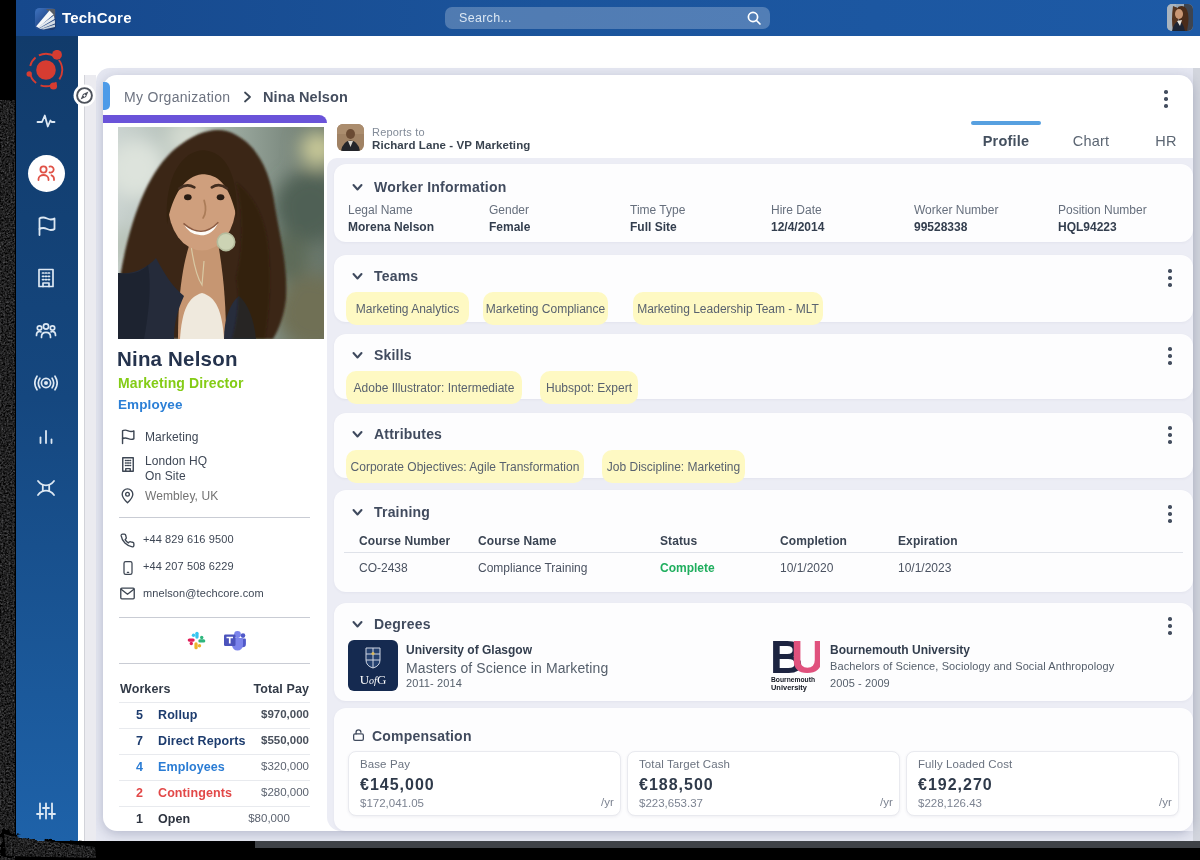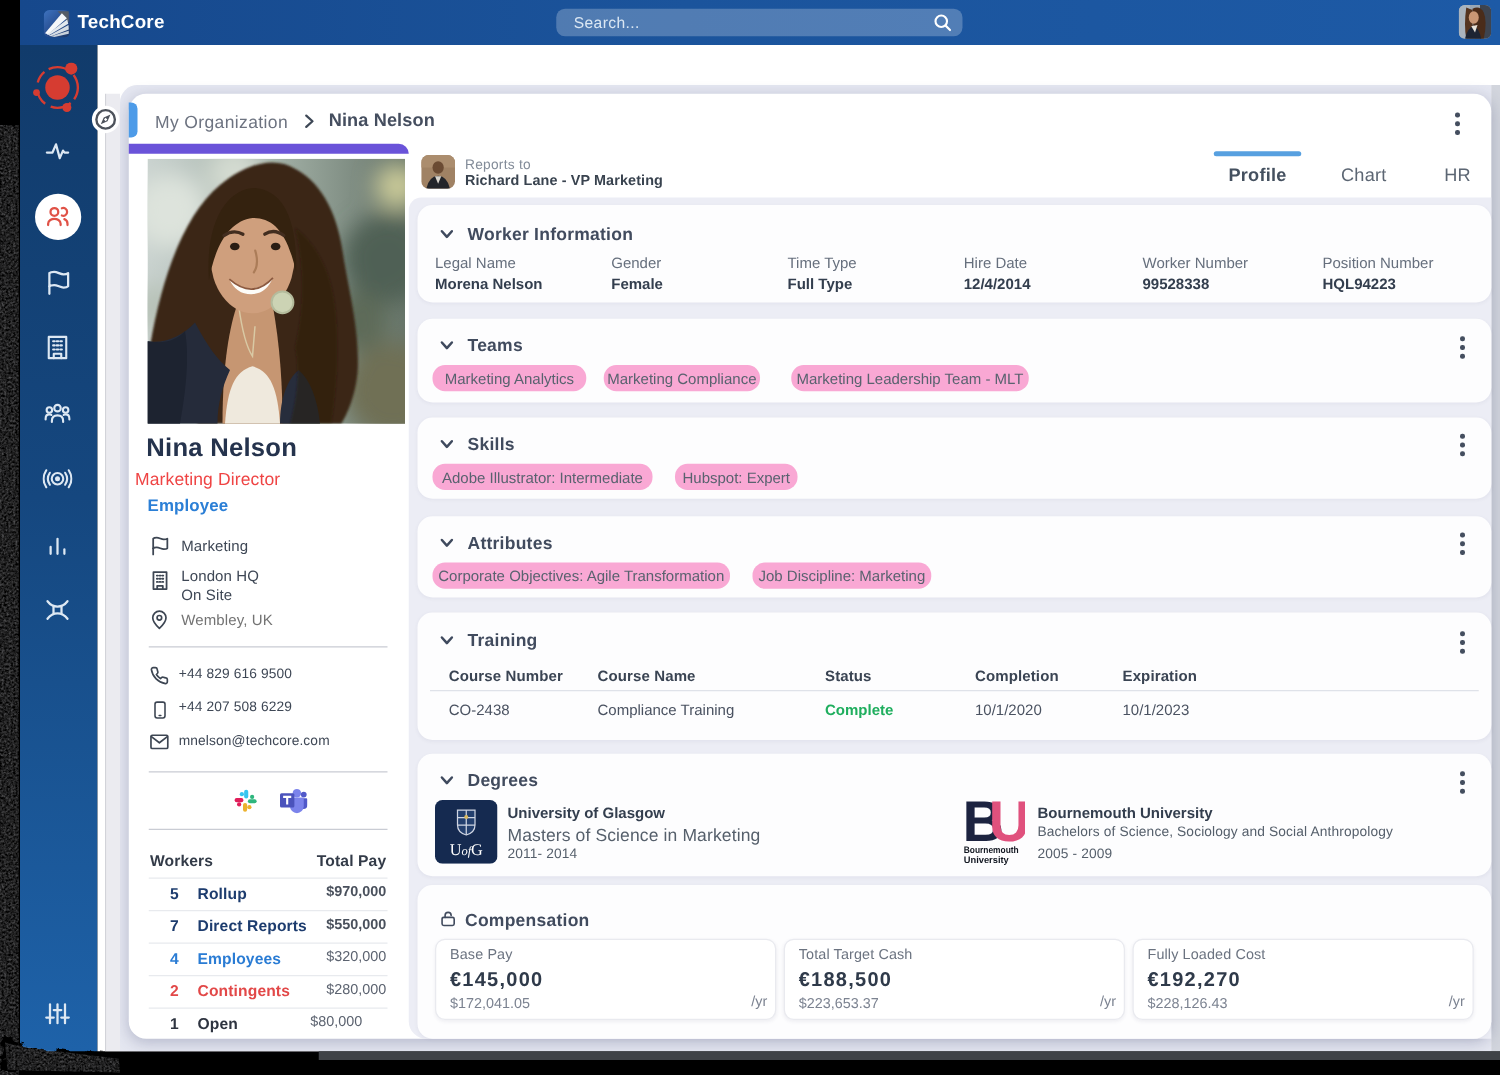--- a/index.html
+++ b/index.html
@@ -13,21 +13,21 @@
 #content { left:78px; top:36px; width:1122px; height:805px; background:#ffffff; }
 #lavband { left:96px; top:68px; width:1097px; height:773px; background:#e5e7f1; border-radius:14px 0 0 0; }
 #scrollstrip { left:1193px; top:68px; width:7px; height:773px; background:#d2d5dd; }
 #maincard { left:103px; top:75px; width:1090px; height:756px; background:#fff; border-radius:14px; box-shadow:0 3px 12px rgba(60,70,110,.28); }
 #grayinset { left:327px; top:158px; width:866px; height:673px; background:#ecedf5; border-radius:10px 0 0 14px; }
 #botband { left:255px; top:841px; width:945px; height:7px; background:#3f4247; }
 .card { position:absolute; left:334px; width:859px; background:#fdfdfe; border-radius:12px; box-shadow:0 1px 3px rgba(50,60,100,.05); }
 .sectitle { position:absolute; font-size:14px; font-weight:bold; color:#414b5e; letter-spacing:.2px; }
 .kebab { position:absolute; width:4px; }
 .kebab i { display:block; width:3.5px; height:3.5px; border-radius:50%; background:#444e5f; margin-bottom:3.5px; }
-.pill { position:absolute; height:21px; background:#f9a8d4; border-radius:10px; color:#59626f; font-size:12px;
+.pill { position:absolute; height:33px; background:#fef9c3; border-radius:10px; color:#59626f; font-size:12px;
   display:flex; align-items:center; justify-content:center; white-space:nowrap; }
 .lbl { position:absolute; font-size:12px; color:#666f7d; white-space:nowrap; }
 .val { position:absolute; font-size:12px; font-weight:bold; color:#333e4e; white-space:nowrap; }
 .chev { position:absolute; width:13px; height:13px; }
 </style>
 </head>
 <body>
 <div id="topbar" class="abs"></div>
 <div id="sidebar" class="abs"></div>
 <div id="content" class="abs"></div>
@@ -241,21 +241,21 @@
   <ellipse cx="101" cy="71" rx="3.5" ry="2.8" fill="#2a1d14"></ellipse>
   <path d="M86,74 q3,10 -1,16" stroke="#ab7c58" stroke-width="1.6" fill="none" stroke-linecap="round"></path>
   <path d="M67,95 Q84,109 99,94 Q94,106 83,106 Q72,106 67,95 Z" fill="#fdfcf8"></path>
   <path d="M67,95 Q84,110 99,94" stroke="#8c5a40" stroke-width="1.3" fill="none"></path>
   <circle cx="106" cy="112" r="8" fill="#ccd3b4"></circle>
   <circle cx="106" cy="112" r="8" fill="none" stroke="#b4bb9c" stroke-width="1.5"></circle>
   </g>
   <path d="M118,55 C140,72 149,98 151,128 C153,160 151,186 147,212 L114,212 C120,190 122,168 118,151 C125,123 126,86 118,55 Z" fill="#2a1b0e66" filter="url(#blur1)"></path>
 </svg>
 <div class="abs" style="left:117px;top:347px;font-size:20.5px;font-weight:bold;color:#25334d;letter-spacing:.2px">Nina Nelson</div>
-<div class="abs" style="left:108px;top:375px;font-size:14px;font-weight:normal;color:#ef4444;letter-spacing:.1px">Marketing Director</div>
+<div class="abs" style="left:118px;top:375px;font-size:14px;font-weight:bold;color:#84cc16;letter-spacing:.1px">Marketing Director</div>
 <div class="abs" style="left:118px;top:397px;font-size:13.5px;font-weight:bold;color:#2b7fd6;letter-spacing:.1px">Employee</div>
 
 <svg class="abs" style="left:119px;top:428px" width="17" height="17" viewBox="0 0 24 24" fill="none" stroke="#3d4653" stroke-width="2" stroke-linecap="round" stroke-linejoin="round">
   <path d="M5,15 s1,-1 4,-1 5,2 8,2 4,-1 4,-1 V4 s-1,1 -4,1 -5,-2 -8,-2 -4,1 -4,1 z"></path>
     <line x1="5" y1="22" x2="5" y2="15"></line>
 </svg>
 <div class="abs" style="left:145px;top:430px;font-size:12px;color:#3e4755;letter-spacing:.1px">Marketing</div>
 <svg class="abs" style="left:119px;top:455px" width="18" height="19" viewBox="0 0 24 24" fill="none" stroke="#3d4653" stroke-width="1.9" stroke-linecap="round" stroke-linejoin="round">
   <rect x="5" y="3" width="14" height="18"></rect>
   <path d="M9,21 v-3.5 h6 v3.5"></path>
@@ -334,21 +334,21 @@
 <div class="card" style="top:164px;height:78px"></div>
 <svg class="chev" style="left:351px;top:181px" viewBox="0 0 13 13" fill="none" stroke="#3f4a5e" stroke-width="2" stroke-linecap="round" stroke-linejoin="round">
     <path d="M2.5,4 L6.5,8.5 L10.5,4"></path>
   </svg>
 <div class="sectitle" style="left:374px;top:179px">Worker Information</div>
 <div class="lbl" style="left:348px;top:203px">Legal Name</div>
 <div class="val" style="left:348px;top:220px">Morena Nelson</div>
 <div class="lbl" style="left:489px;top:203px">Gender</div>
 <div class="val" style="left:489px;top:220px">Female</div>
 <div class="lbl" style="left:630px;top:203px">Time Type</div>
-<div class="val" style="left:630px;top:220px">Full Type</div>
+<div class="val" style="left:630px;top:220px">Full Site</div>
 <div class="lbl" style="left:771px;top:203px">Hire Date</div>
 <div class="val" style="left:771px;top:220px">12/4/2014</div>
 <div class="lbl" style="left:914px;top:203px">Worker Number</div>
 <div class="val" style="left:914px;top:220px">99528338</div>
 <div class="lbl" style="left:1058px;top:203px">Position Number</div>
 <div class="val" style="left:1058px;top:220px">HQL94223</div>
 
 <div class="card" style="top:255px;height:67px"></div>
 <svg class="chev" style="left:351px;top:270px" viewBox="0 0 13 13" fill="none" stroke="#3f4a5e" stroke-width="2" stroke-linecap="round" stroke-linejoin="round">
     <path d="M2.5,4 L6.5,8.5 L10.5,4"></path>

